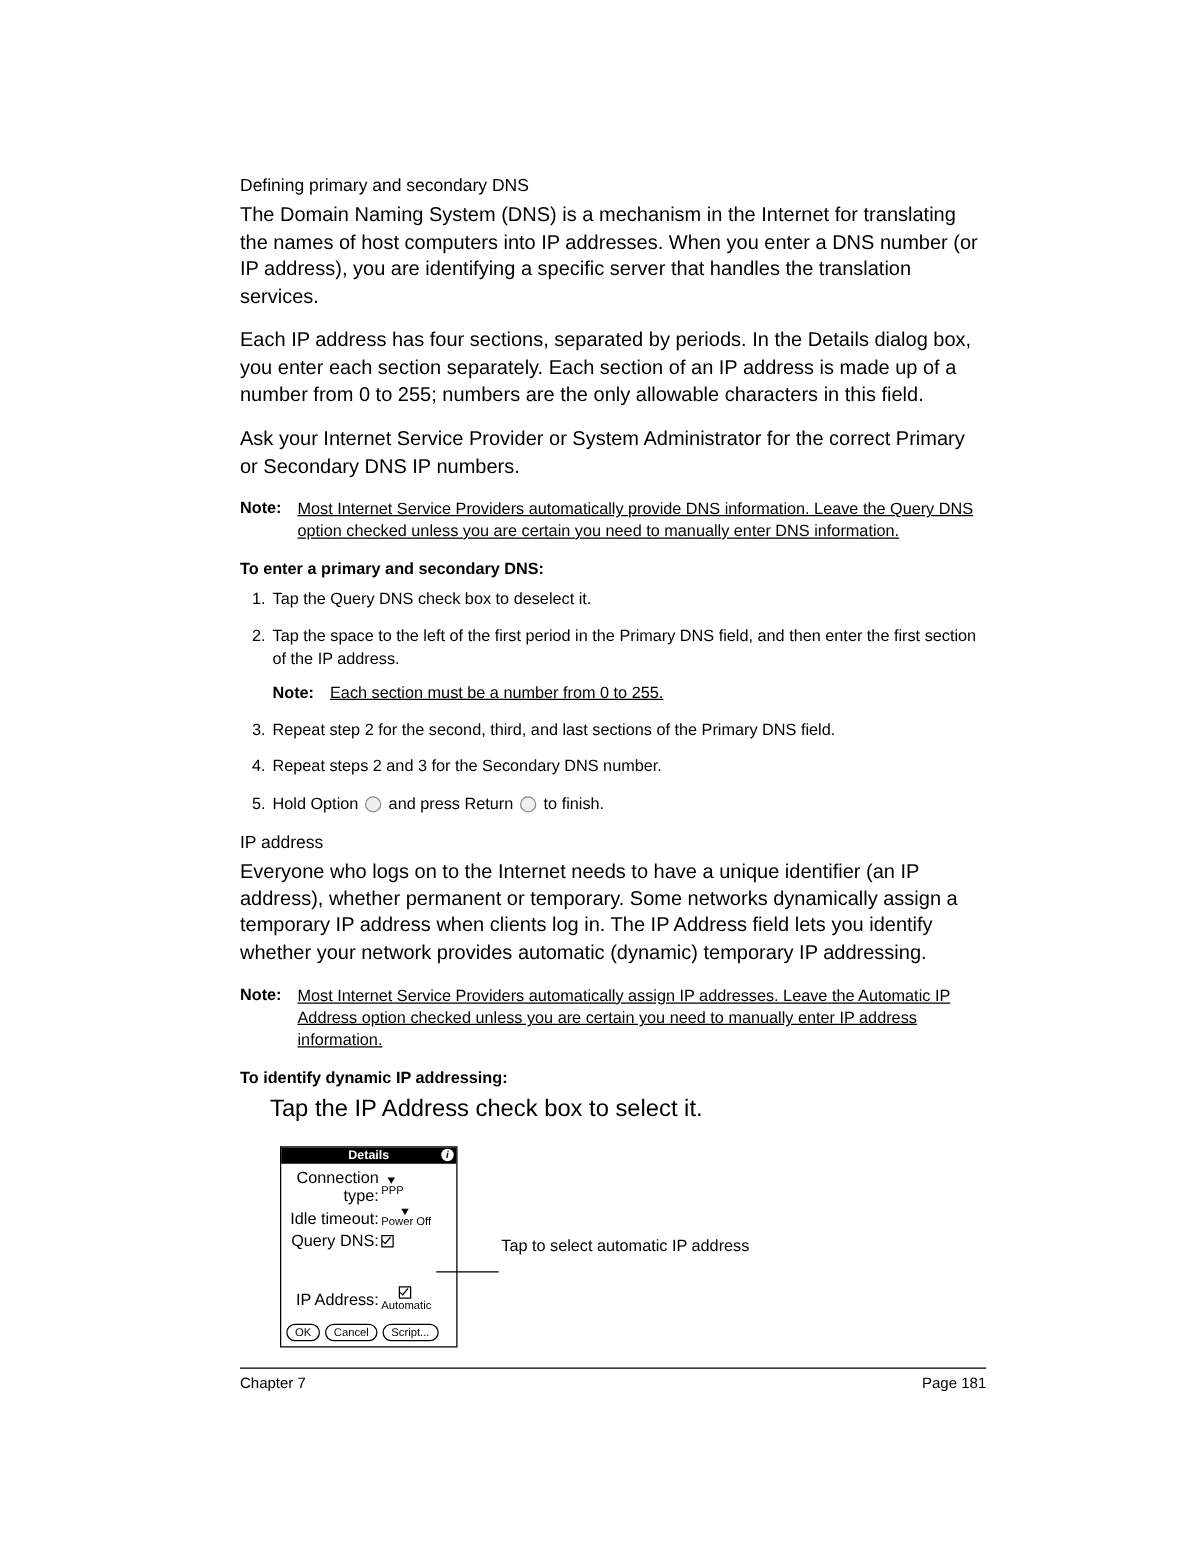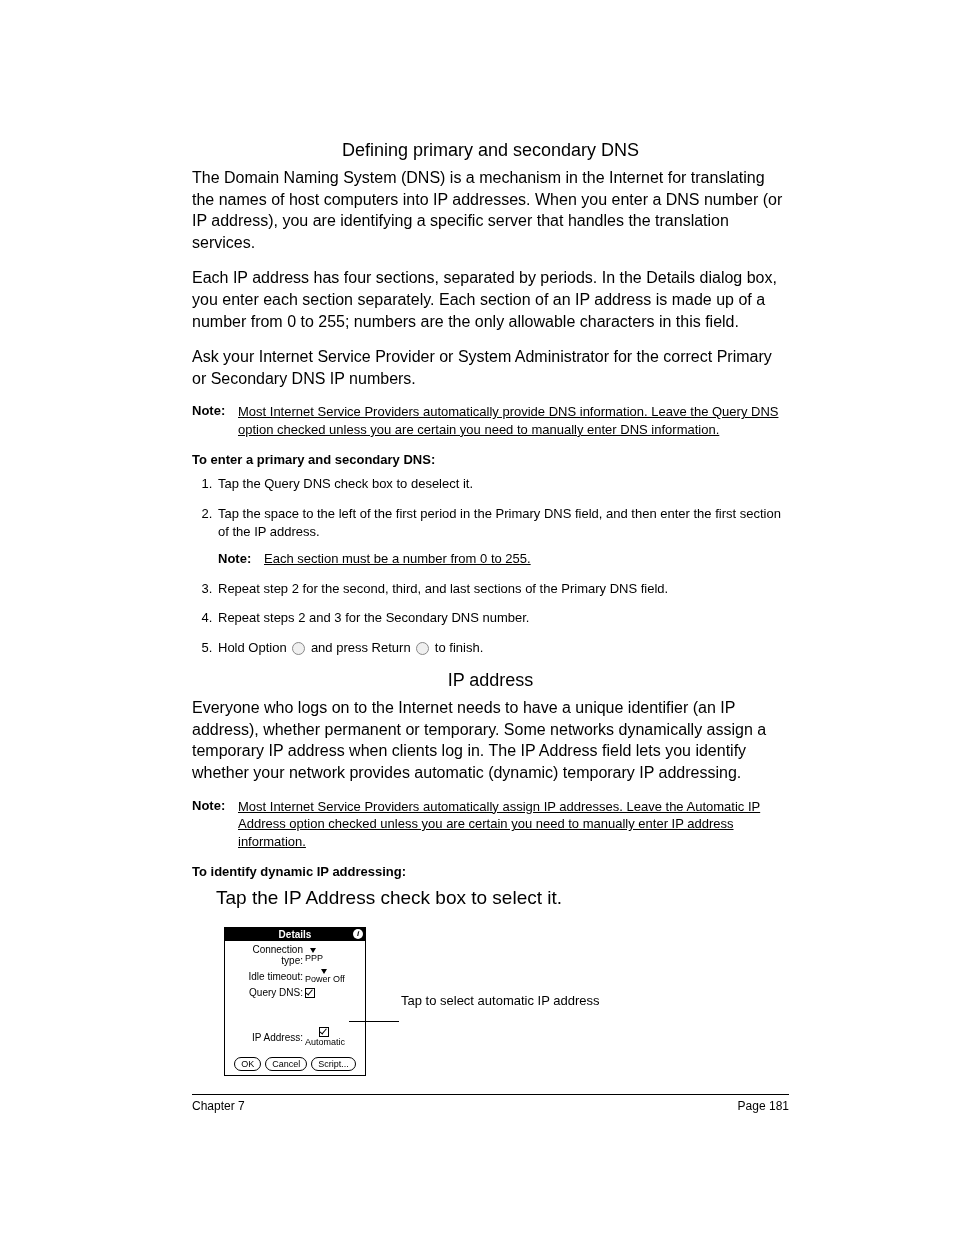--- a/index.html
+++ b/index.html
@@ -10,24 +10,23 @@
   color: #000;
 }
 .page {
   width: 954px;
   height: 1235px;
   box-sizing: border-box;
   padding: 140px 165px 0 192px;
   position: relative;
 }
 h2 {
-  font-size: 18px;
+  font-size: 14px;
   font-weight: normal;
   margin: 0 0 6px 0;
-  text-align: center;
 }
 p {
   font-size: 16px;
   line-height: 1.35;
   margin: 0 0 14px 0;
 }
 .note-row {
   display: flex;
   margin: 0 0 14px 0;
 }
@@ -119,21 +118,21 @@
 }
 .drow {
   display: flex;
   margin-bottom: 3px;
   align-items: center;
 }
 .dlabel {
   width: 74px;
   text-align: right;
   padding-right: 2px;
-  font-size: 10px;
+  font-size: 13px;
 }
 .dval {
   font-size: 9px;
   display: flex;
   align-items: center;
   flex-direction: column;
 }
 .tri {
   display: inline-block;
   width: 0; height: 0;
@@ -156,21 +155,20 @@
   left: 1px; top: -1px;
   width: 3px; height: 6px;
   border-right: 1.5px solid #000;
   border-bottom: 1.5px solid #000;
   transform: rotate(40deg);
 }
 .btn-row {
   display: flex;
   gap: 4px;
   padding: 3px 4px 4px 4px;
-  justify-content: center;
 }
 .pill {
   border: 1px solid #000;
   border-radius: 8px;
   font-size: 9px;
   padding: 0 6px;
   line-height: 12px;
 }
 .callout {
   margin-left: 35px;

